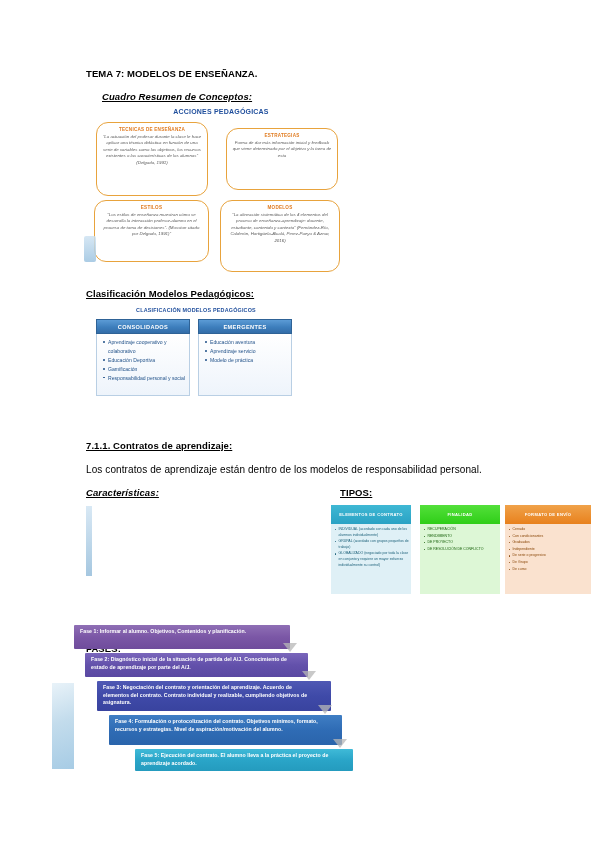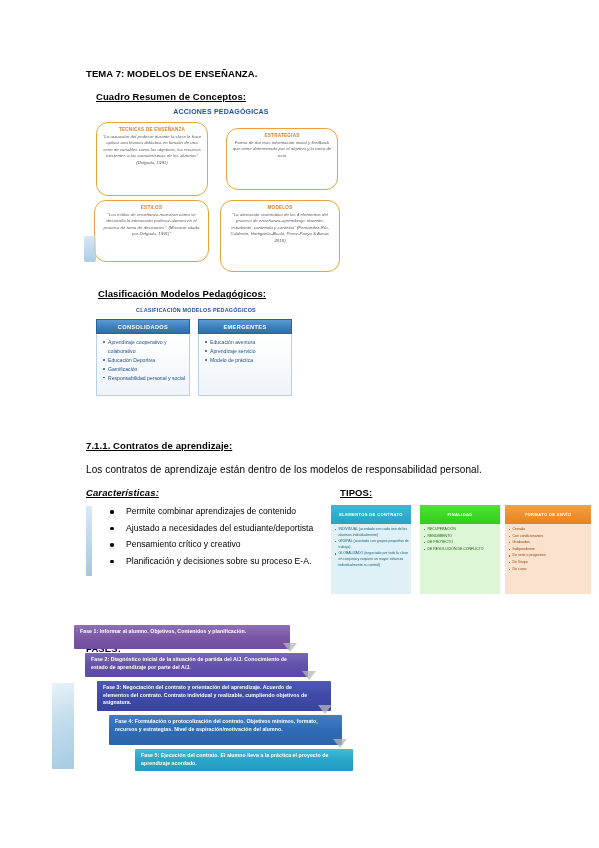--- a/index.html
+++ b/index.html
@@ -146,21 +146,21 @@
     background:#000;border-radius:50%;
   }
   .carac-list{margin:0;padding:0;}
 </style>
 </head>
 <body>
 
 <div class="page">
 
   <div class="h-title" style="left:86px;top:68px;">TEMA 7: MODELOS DE ENSEÑANZA.</div>
-  <div class="h-sub" style="left:96px;top:91px;">Cuadro Resumen de Conceptos:</div>
+  <div class="h-sub" style="left:102px;top:91px;font-style:italic;">Cuadro Resumen de Conceptos:</div>
 
   <div class="d1">
     <div class="d1-title">ACCIONES PEDAGÓGICAS</div>
 
     <div class="cloud c1">
       <span class="ct">TECNICAS DE ENSEÑANZA</span>
       <span class="cb">"La actuación del profesor durante la clase le hace aplicar una técnica didáctica en función de una serie de variables como los objetivos, los recursos existentes o las características de los alumnos" (Delgado, 1991)</span>
     </div>
 
     <div class="cloud c2">
@@ -173,21 +173,21 @@
       <span class="cb">"Los estilos de enseñanza muestran cómo se desarrolla la interacción profesor-alumno en el proceso de toma de decisiones". (Mosston citado por Delgado, 1991)"</span>
     </div>
 
     <div class="cloud c4">
       <span class="ct">MODELOS</span>
       <span class="cb">"La alineación sistemática de los 4 elementos del proceso de enseñanza-aprendizaje: docente, estudiante, contenido y contexto" (Fernández-Río, Calderón, Hortigüela-Alcalá, Perez-Pueyo &amp; Aznar, 2016)</span>
     </div>
   </div>
   <div class="d1-deco"></div>
 
-  <div class="h-sub" style="left:98px;top:288px;">Clasificación Modelos Pedagógicos:</div>
+  <div class="h-sub" style="left:86px;top:288px;">Clasificación Modelos Pedagógicos:</div>
 
   <div class="d2">
     <div class="d2-title">CLASIFICACIÓN MODELOS PEDAGÓGICOS</div>
 
     <div class="d2col left">
       <div class="d2head">CONSOLIDADOS</div>
       <div class="d2body">
         <ul>
           <li>Aprendizaje cooperativo y colaborativo</li>
           <li>Educación Deportiva</li>
@@ -208,26 +208,20 @@
       </div>
     </div>
   </div>
 
   <div class="h-sub" style="left:86px;top:440px;text-align:right;">7.1.1.  Contratos de aprendizaje:</div>
   <div class="body-text" style="left:86px;top:464px;width:440px;">Los contratos de aprendizaje están dentro de los modelos de responsabilidad personal.</div>
 
   <div class="h-sub" style="left:86px;top:487px;font-style:italic;">Características:</div>
   <div class="h-sub" style="left:340px;top:487px;">TIPOS:</div>
 
-  <ul class="carac-list">
-    <li>Permite combinar aprendizajes de contenido</li>
-    <li>Ajustado a necesidades del estudiante/deportista</li>
-    <li>Pensamiento crítico y creativo</li>
-    <li>Planificación y decisiones sobre su proceso E-A.</li>
-  </ul>
 
   <div class="side-deco"></div>
   <div class="tipos">
 
     <div class="tcard t1">
       <div class="thead">ELEMENTOS DE CONTRATO</div>
       <div class="tbody">
         <ul>
           <li>INDIVIDUAL (acordado con cada uno de los alumnos individualmente)</li>
           <li>GRUPAL (acordado con grupos pequeños de trabajo)</li>

